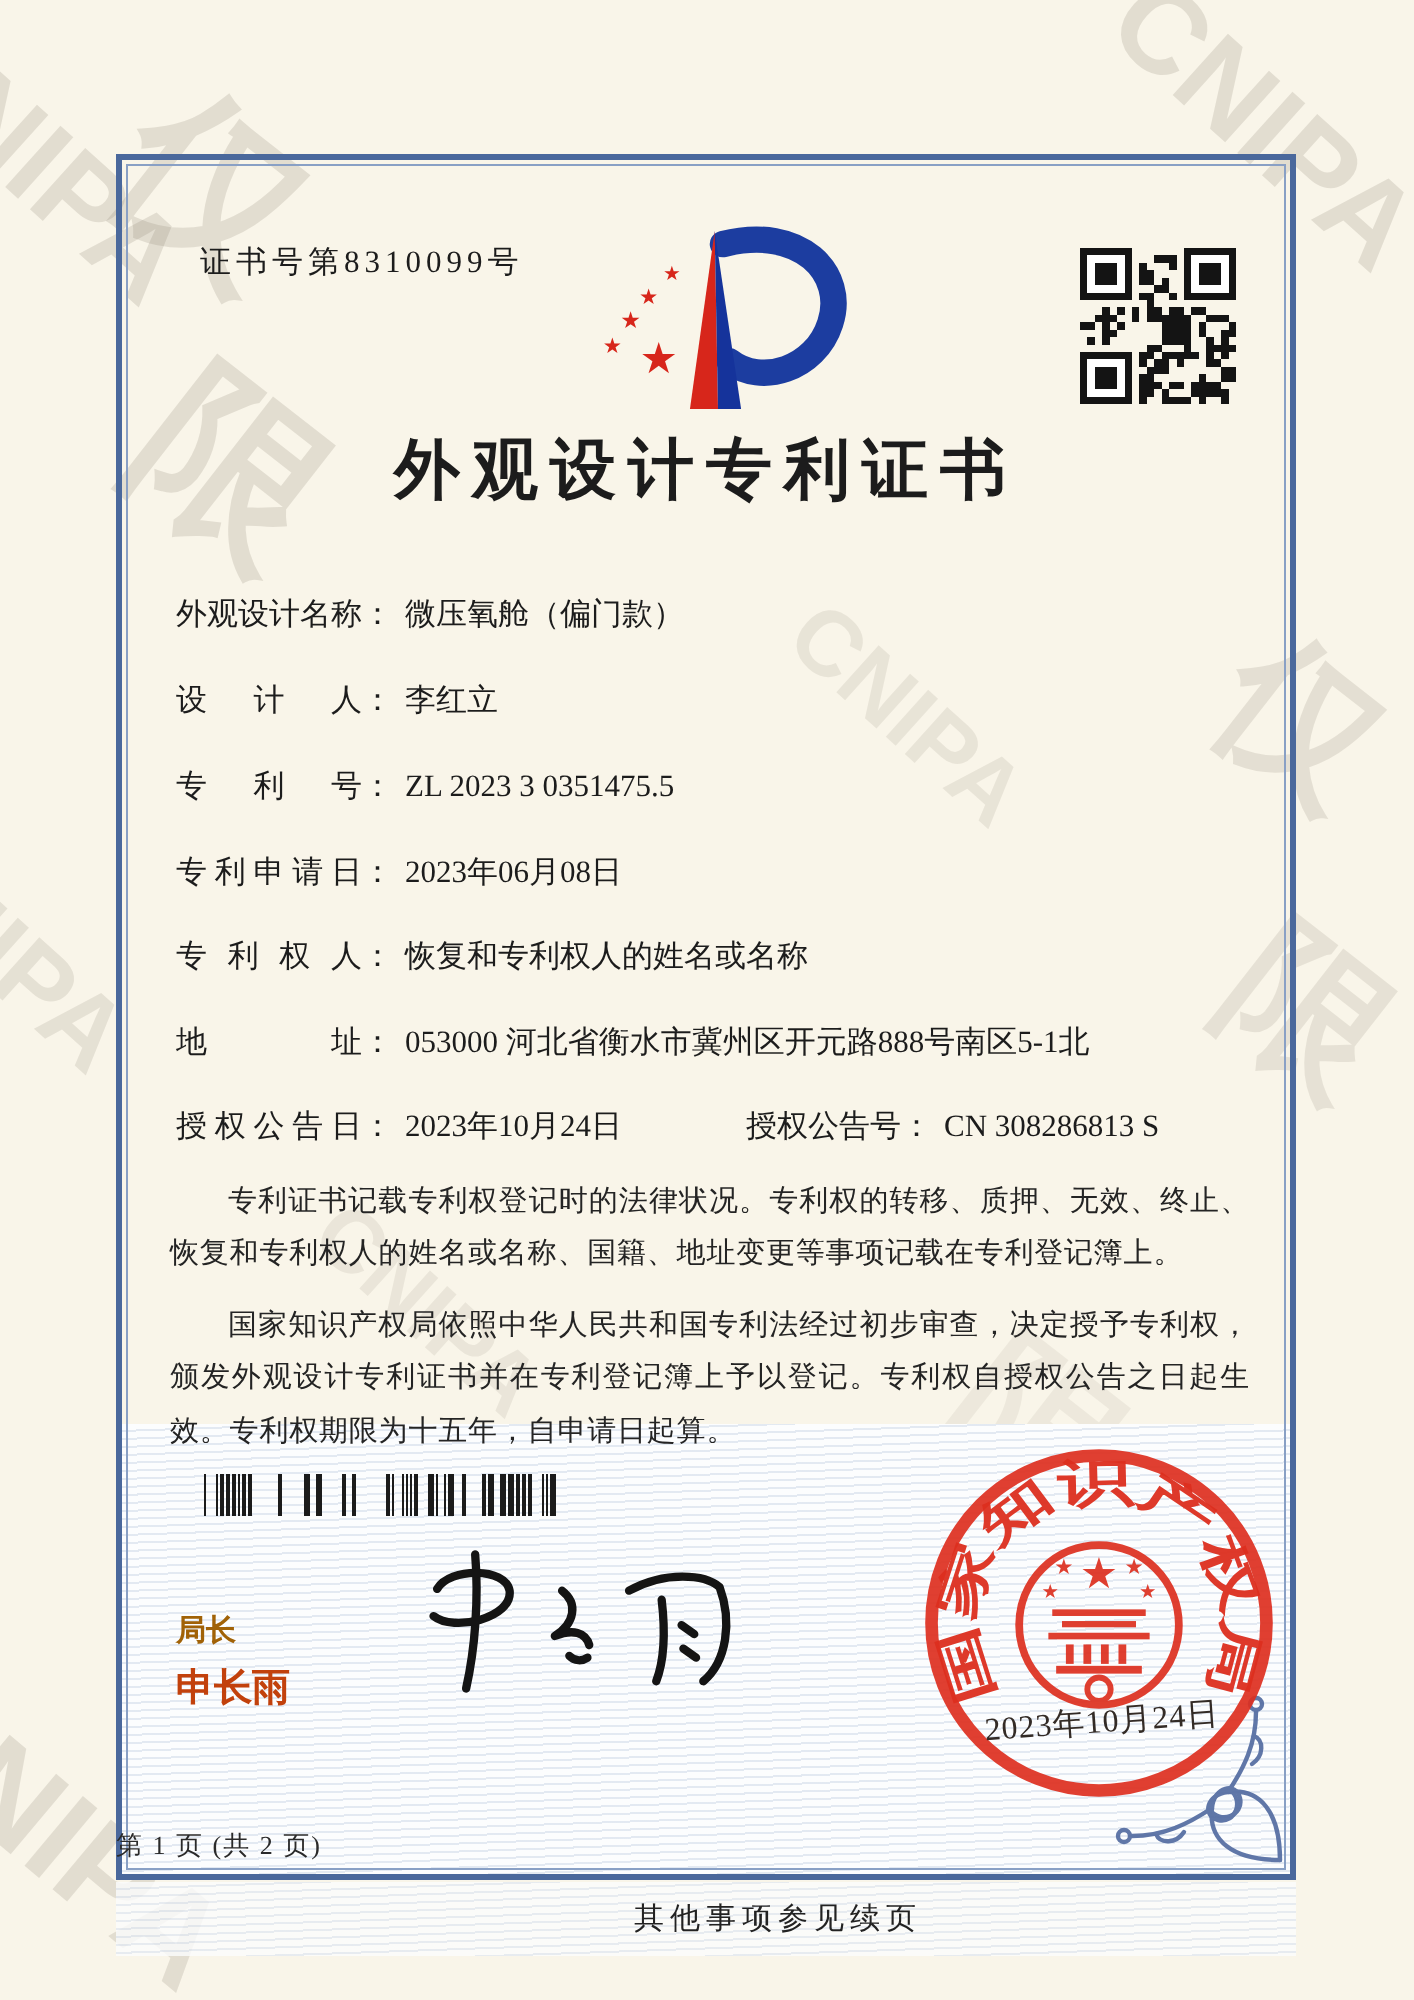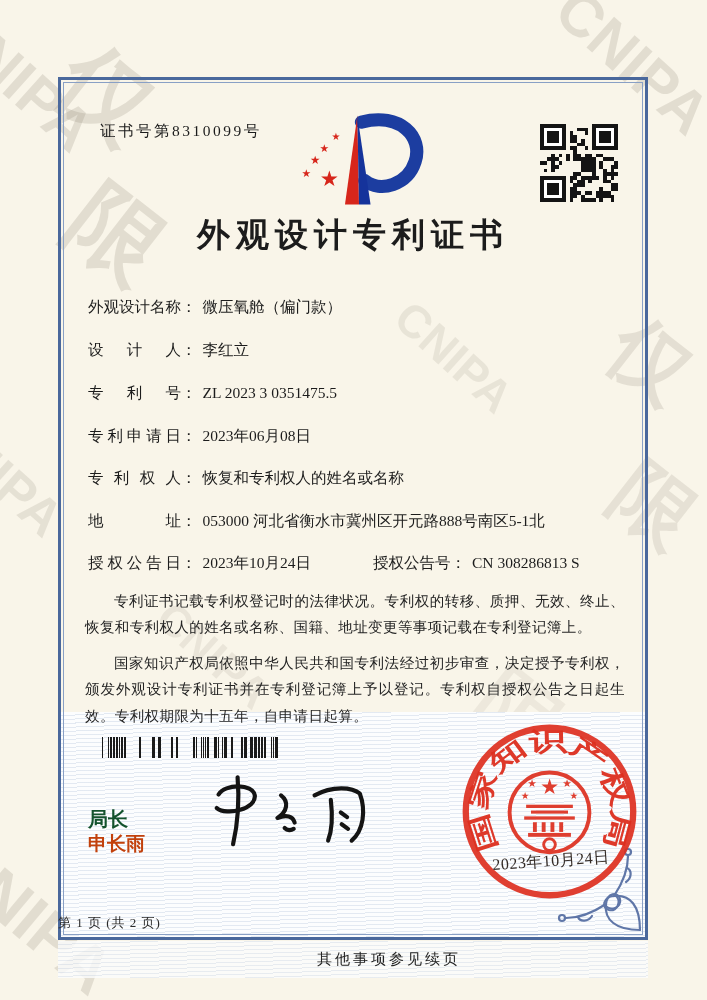--- a/index.html
+++ b/index.html
@@ -36,21 +36,21 @@
          font-size:33px;font-weight:700;letter-spacing:6px;}
   .field{left:88px;width:540px;font-size:15.5px;white-space:nowrap;}
   .flabel{display:inline-block;width:93px;text-align:justify;text-align-last:justify;vertical-align:bottom;font-family:Liberation Mono, monospace;}
   .fcolon{display:inline-block;}
   .fvalue{margin-left:6px;margin-top:12px;}
   #grant-no{left:373px;top:553px;font-size:15.5px;white-space:nowrap;}
   #body-text{left:85px;top:588px;width:540px;font-size:14.5px;line-height:1.82;
              text-align:justify;color:#242424;letter-spacing:0.4px;}
   #body-text p{margin:0 0 9px 0;text-indent:2em;}
   #signer-title{left:88px;top:806px;font-family:"Liberation Sans","DejaVu Sans",sans-serif;
-        font-size:20px;font-weight:600;color:#14532d;z-index:5;}
+        font-size:15px;font-weight:600;color:#a16207;z-index:5;}
   #signer-name{left:88px;top:831px;font-family:"Liberation Sans","DejaVu Sans",sans-serif;
         font-size:19px;font-weight:600;color:#c2410c;z-index:5;}
   #signature{left:205px;top:768px;z-index:5;}
   #seal{left:457px;top:719px;z-index:6;}
   #seal-date{left:470px;top:851px;width:162px;text-align:center;font-size:16px;
         color:#332b26;transform:rotate(-4deg);z-index:7;letter-spacing:0.5px;}
   #barcode{left:95px;top:737px;z-index:5;}
   #qr{left:540px;top:124px;z-index:5;}
   #logo{left:293px;top:110px;z-index:5;}
   #flourish{left:552px;top:842px;z-index:4;pointer-events:none;}

